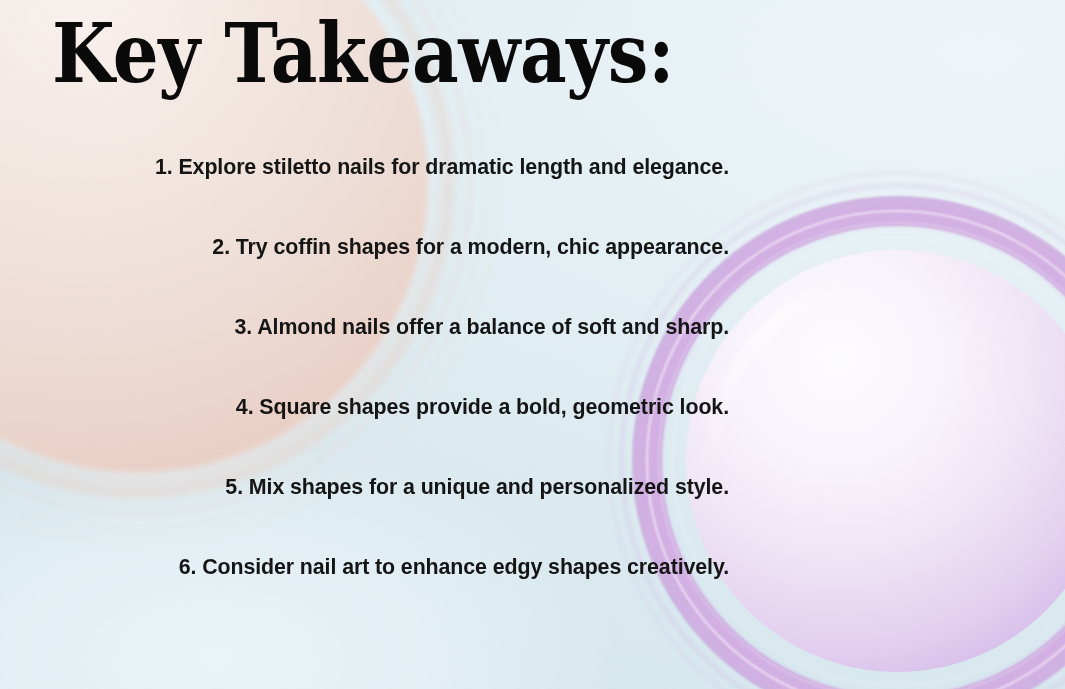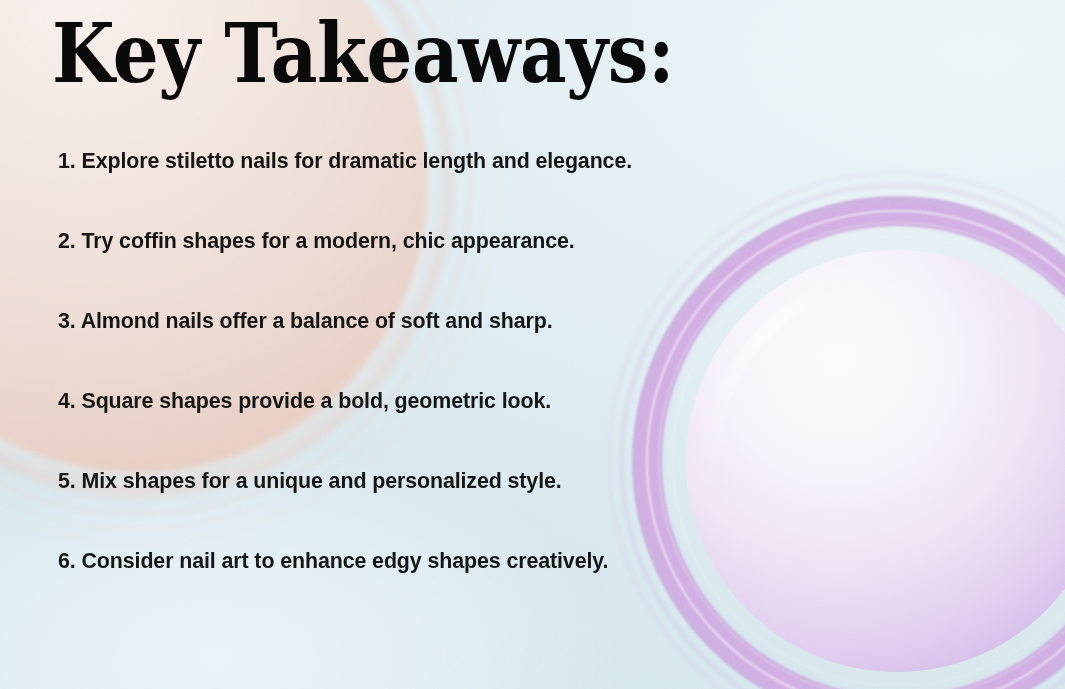--- a/index.html
+++ b/index.html
@@ -211,24 +211,25 @@
     letter-spacing: -0.5px;
     color: #0a0a0a;
     transform: scaleX(0.88);
     transform-origin: left top;
     white-space: nowrap;
   }
   .list {
     position: absolute;
     left: 57px;
     top: 147px;
-    margin: 1px;
+    margin: 7px;
     padding: 0;
     list-style: none;
     width: 700px;
+    text-align: right;
   }
   .list li {
     height: 80px;
     font-family: "Liberation Sans", "DejaVu Sans", sans-serif;
     font-weight: 700;
     font-size: 22.5px;
     line-height: 26px;
     letter-spacing: -0.1px;
     color: #151515;
     transform: scaleX(0.95);

